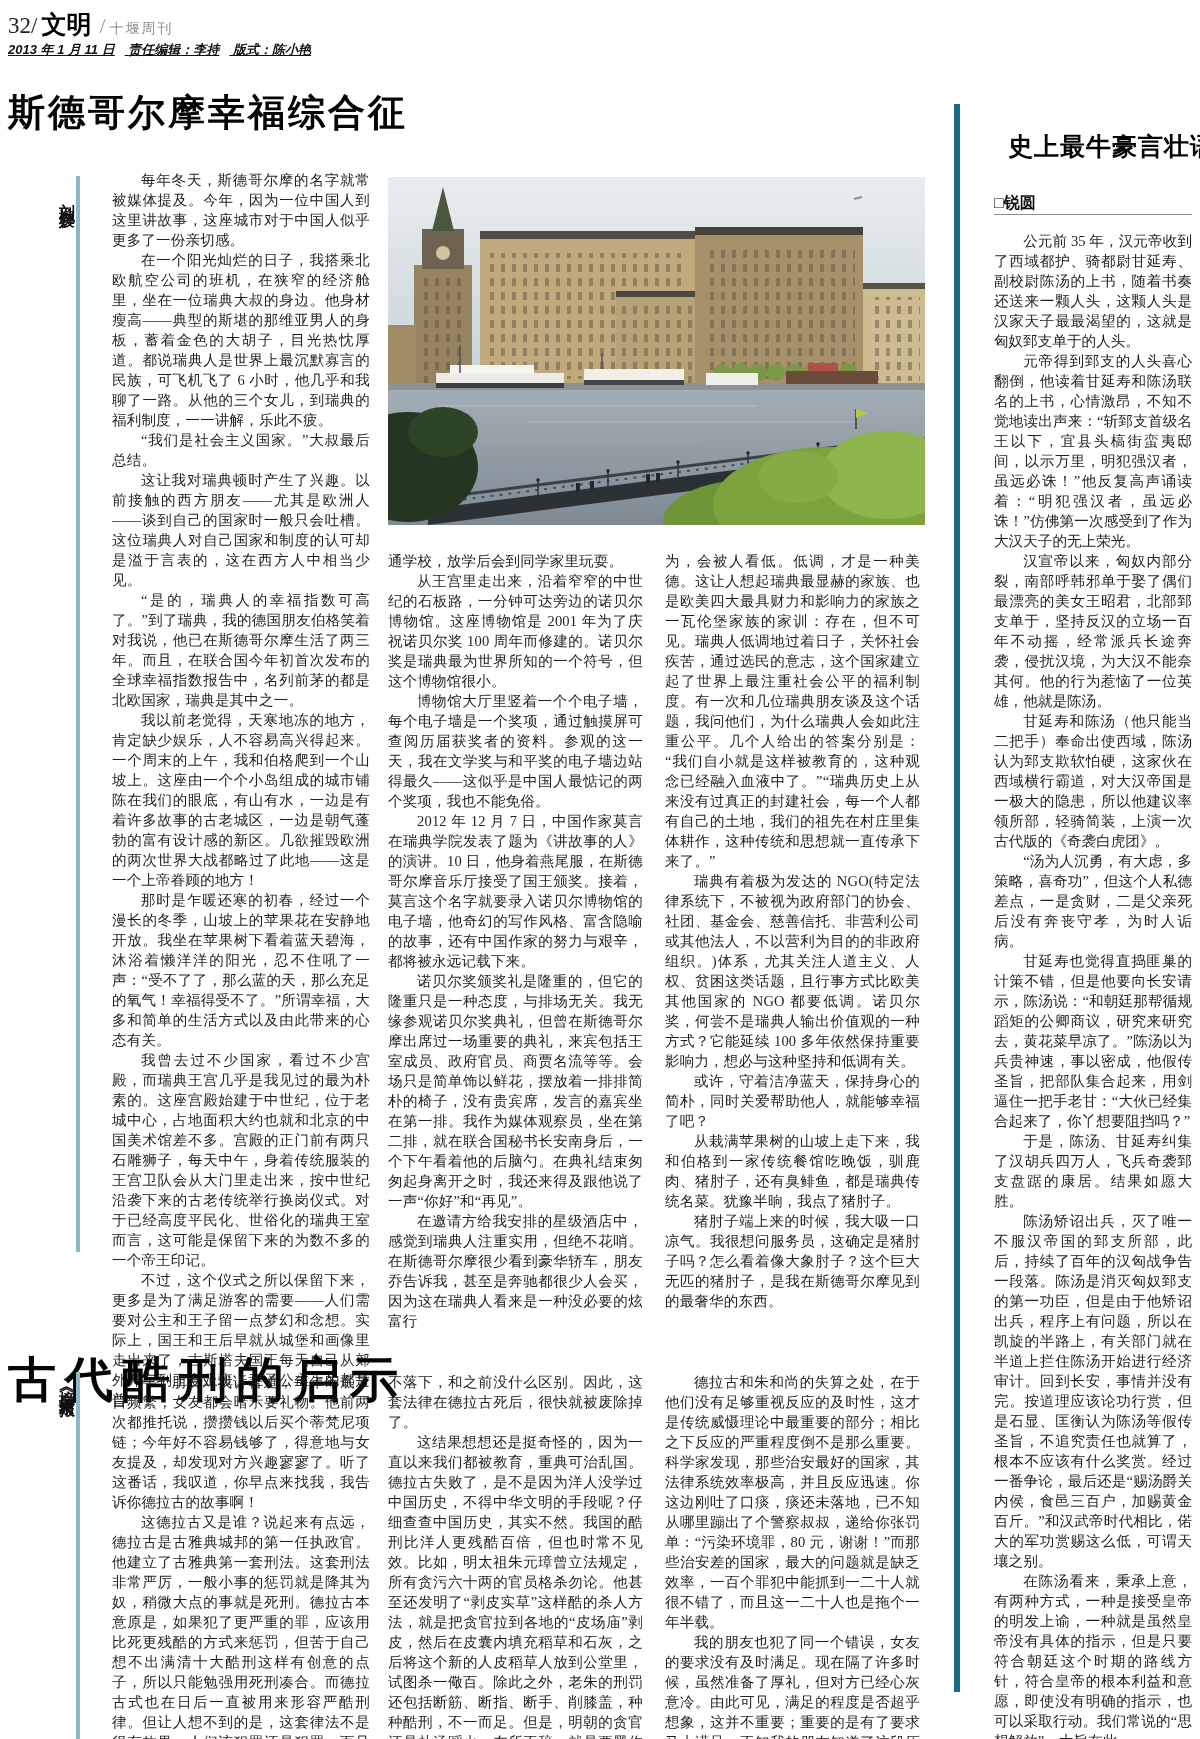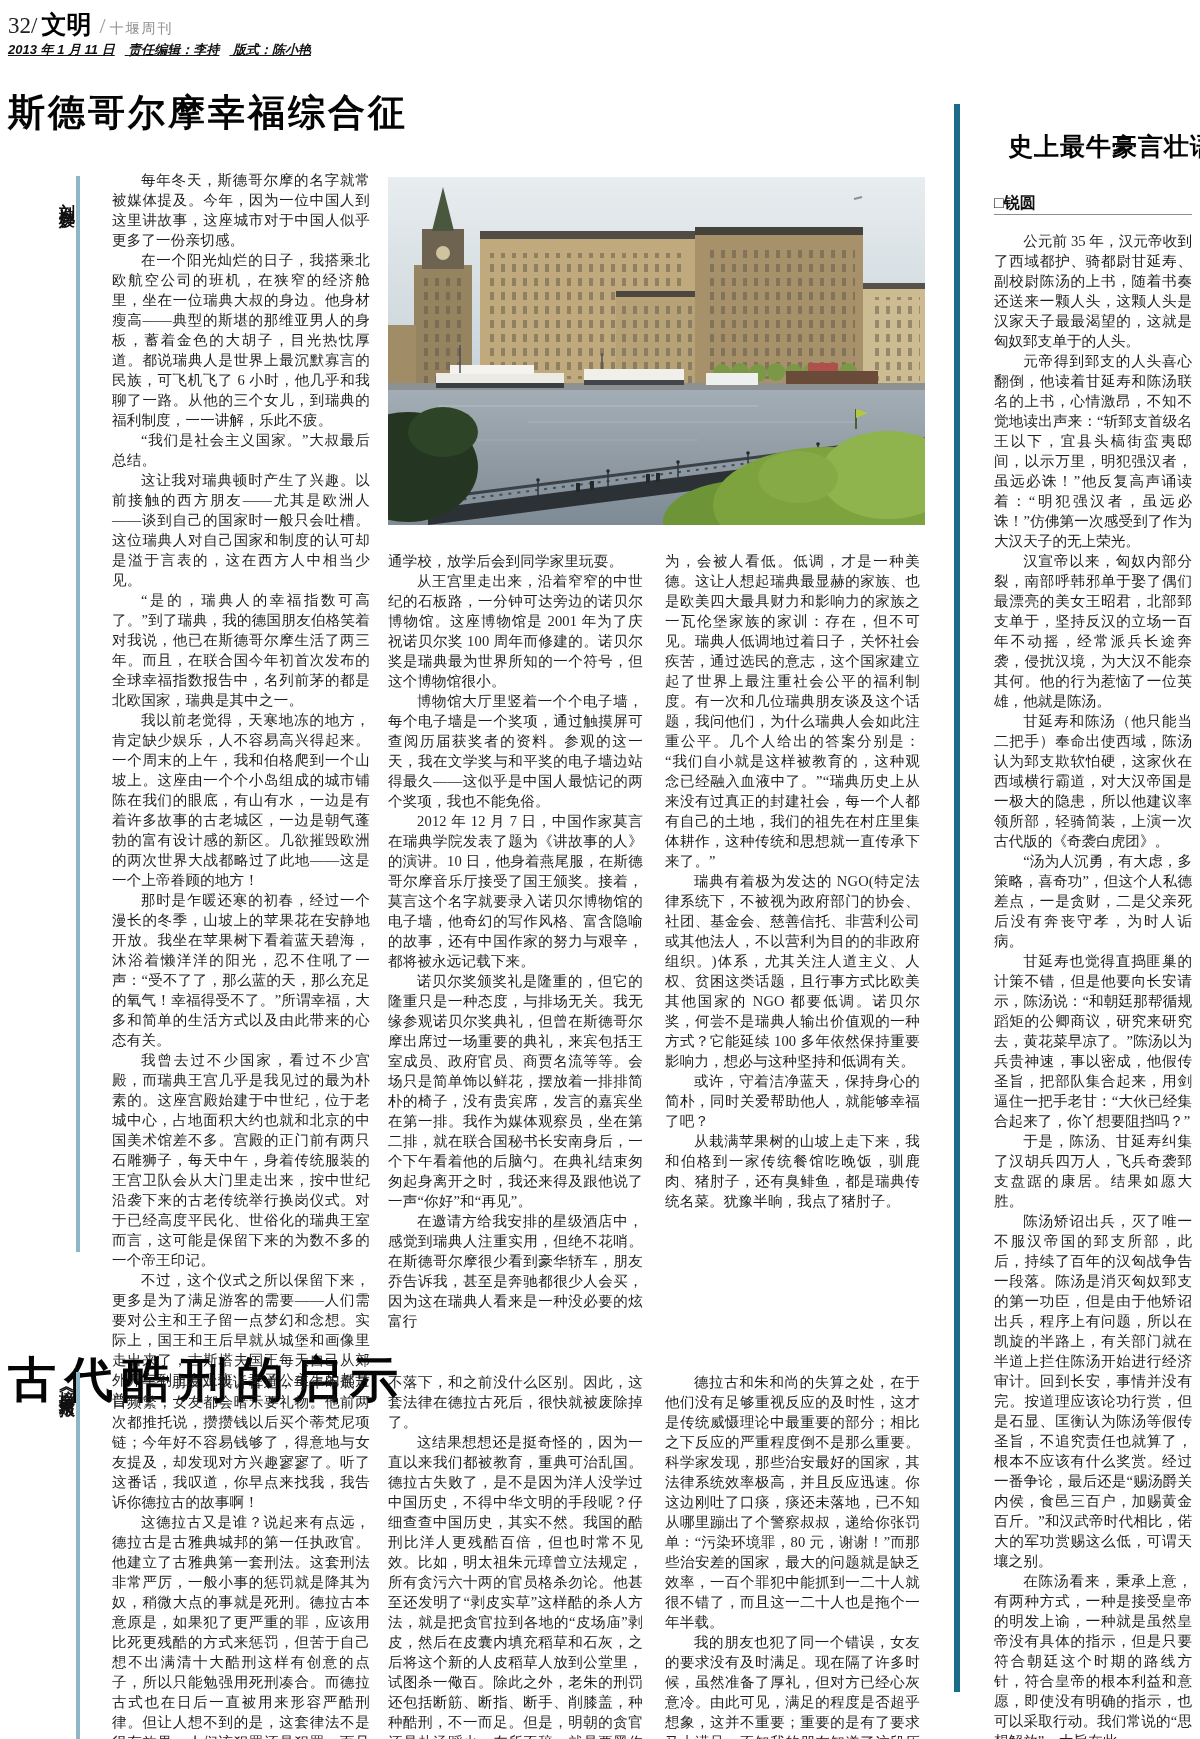--- a/index.html
+++ b/index.html
@@ -188,20 +188,21 @@
     <p>博物馆大厅里竖着一个个电子墙，每个电子墙是一个奖项，通过触摸屏可查阅历届获奖者的资料。参观的这一天，我在文学奖与和平奖的电子墙边站得最久——这似乎是中国人最惦记的两个奖项，我也不能免俗。</p>
     <p>2012 年 12 月 7 日，中国作家莫言在瑞典学院发表了题为《讲故事的人》的演讲。10 日，他身着燕尾服，在斯德哥尔摩音乐厅接受了国王颁奖。接着，莫言这个名字就要录入诺贝尔博物馆的电子墙，他奇幻的写作风格、富含隐喻的故事，还有中国作家的努力与艰辛，都将被永远记载下来。</p>
     <p>诺贝尔奖颁奖礼是隆重的，但它的隆重只是一种态度，与排场无关。我无缘参观诺贝尔奖典礼，但曾在斯德哥尔摩出席过一场重要的典礼，来宾包括王室成员、政府官员、商贾名流等等。会场只是简单饰以鲜花，摆放着一排排简朴的椅子，没有贵宾席，发言的嘉宾坐在第一排。我作为媒体观察员，坐在第二排，就在联合国秘书长安南身后，一个下午看着他的后脑勺。在典礼结束匆匆起身离开之时，我还来得及跟他说了一声“你好”和“再见”。</p>
     <p>在邀请方给我安排的星级酒店中，感觉到瑞典人注重实用，但绝不花哨。在斯德哥尔摩很少看到豪华轿车，朋友乔告诉我，甚至是奔驰都很少人会买，因为这在瑞典人看来是一种没必要的炫富行</p>
   </div>
 <div class="abs col cont" id="main-col3">
     <p>为，会被人看低。低调，才是一种美德。这让人想起瑞典最显赫的家族、也是欧美四大最具财力和影响力的家族之一瓦伦堡家族的家训：存在，但不可见。瑞典人低调地过着日子，关怀社会疾苦，通过选民的意志，这个国家建立起了世界上最注重社会公平的福利制度。有一次和几位瑞典朋友谈及这个话题，我问他们，为什么瑞典人会如此注重公平。几个人给出的答案分别是：“我们自小就是这样被教育的，这种观念已经融入血液中了。”“瑞典历史上从来没有过真正的封建社会，每一个人都有自己的土地，我们的祖先在村庄里集体耕作，这种传统和思想就一直传承下来了。”</p>
     <p>瑞典有着极为发达的 NGO(特定法律系统下，不被视为政府部门的协会、社团、基金会、慈善信托、非营利公司或其他法人，不以营利为目的的非政府组织。)体系，尤其关注人道主义、人权、贫困这类话题，且行事方式比欧美其他国家的 NGO 都要低调。诺贝尔奖，何尝不是瑞典人输出价值观的一种方式？它能延续 100 多年依然保持重要影响力，想必与这种坚持和低调有关。</p>
     <p>或许，守着洁净蓝天，保持身心的简朴，同时关爱帮助他人，就能够幸福了吧？</p>
     <p>从栽满苹果树的山坡上走下来，我和伯格到一家传统餐馆吃晚饭，驯鹿肉、猪肘子，还有臭鲱鱼，都是瑞典传统名菜。犹豫半晌，我点了猪肘子。</p>
+    <p>猪肘子端上来的时候，我大吸一口凉气。我很想问服务员，这确定是猪肘子吗？怎么看着像大象肘子？这个巨大无匹的猪肘子，是我在斯德哥尔摩见到的最奢华的东西。</p>
   </div>
 
 <div class="abs" id="sidebar-vrule"></div>
 <aside class="abs" id="sidebar">
   <h2 id="sidebar-title">史上最牛豪言壮语</h2>
   <div id="sidebar-byline">□锐圆</div>
   <div id="sidebar-body">
       <p>公元前 35 年，汉元帝收到了西域都护、骑都尉甘延寿、副校尉陈汤的上书，随着书奏还送来一颗人头，这颗人头是汉家天子最最渴望的，这就是匈奴郅支单于的人头。</p>
       <p>元帝得到郅支的人头喜心翻倒，他读着甘延寿和陈汤联名的上书，心情激昂，不知不觉地读出声来：“斩郅支首级名王以下，宜县头槁街蛮夷邸间，以示万里，明犯强汉者，虽远必诛！”他反复高声诵读着：“明犯强汉者，虽远必诛！”仿佛第一次感受到了作为大汉天子的无上荣光。</p>
       <p>汉宣帝以来，匈奴内部分裂，南部呼韩邪单于娶了偶们最漂亮的美女王昭君，北部郅支单于，坚持反汉的立场一百年不动摇，经常派兵长途奔袭，侵扰汉境，为大汉不能奈其何。他的行为惹恼了一位英雄，他就是陈汤。</p>

